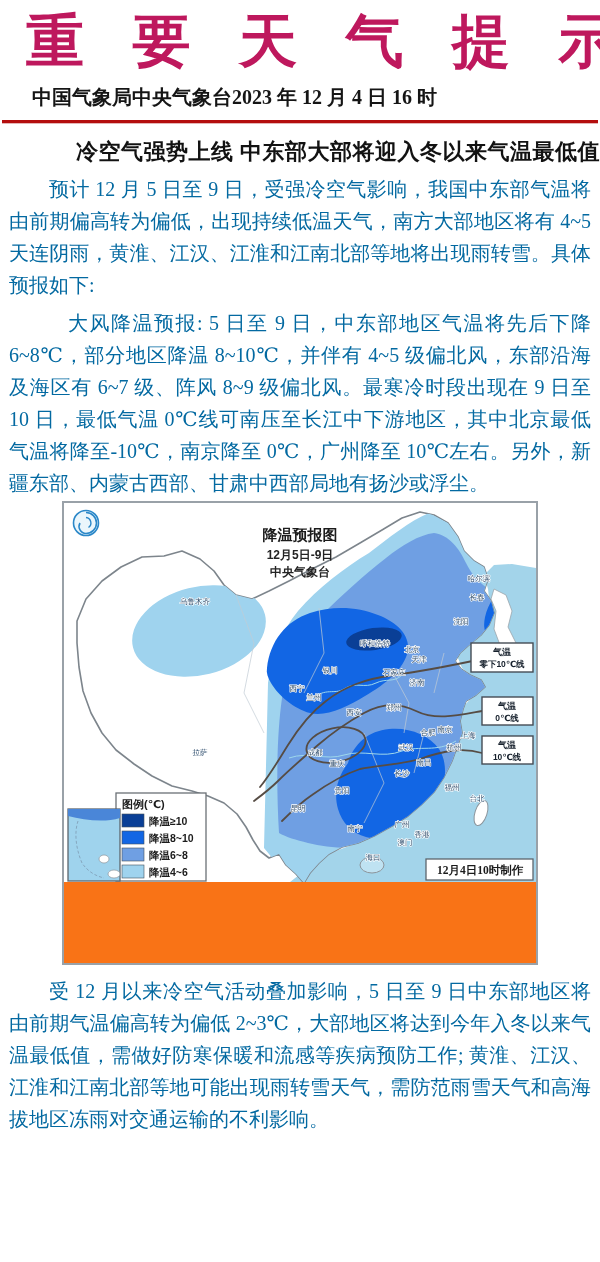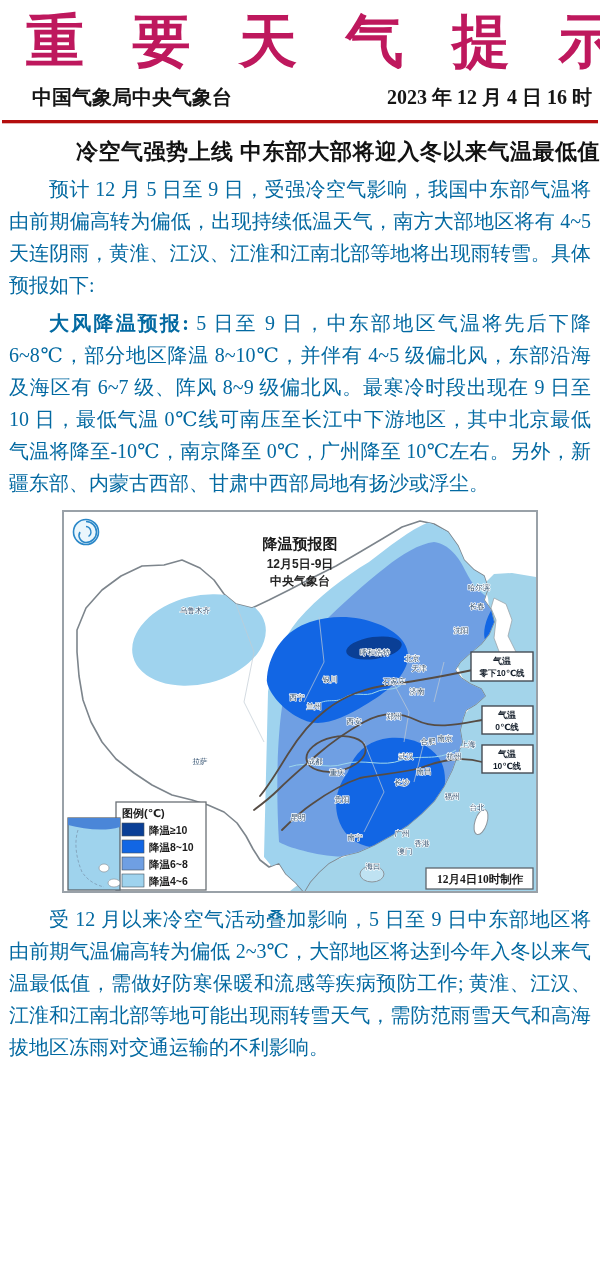--- a/index.html
+++ b/index.html
@@ -7,40 +7,40 @@
     width:600px;height:1262px;overflow:hidden;background:#ffffff;
     font-family:"Liberation Serif","DejaVu Serif",serif;color:#111;
     position:relative;
   }
   .big-title{
     margin:4px 0 0 0;padding:2px 0 0 26px;
     font-size:58px;line-height:72px;font-weight:700;color:#be185d;
     letter-spacing:4px;word-spacing:26px;white-space:nowrap;
   }
   .meta-row{
-    display:flex;justify-content:space-between;align-items:baseline;
+    display:flex;justify-content:flex-start;align-items:baseline;
     padding:6px 8px 0 32px;font-size:20px;font-weight:700;color:#151515;
   }
   .red-rule{height:3px;background:#b40d0d;margin:9px 2px 0 2px;border-bottom:1px solid #e4b6b6;}
   .headline{
     margin:13px 0 4px 0;text-align:right;font-size:22px;font-weight:700;color:#121212;
     font-family:"Liberation Sans","DejaVu Sans",sans-serif;letter-spacing:.5px;
   }
   p.body{
     margin:6px 0 0 0;padding:0 9px;text-indent:2em;
     font-size:20px;line-height:32px;text-align:justify;color:#0369a1;
   }
-  p.body b{font-weight:700;}
+  p.body b{font-weight:400;margin-left:19px;}
   .hl{
     border:2.5px solid #c2161d;padding:1px 3px;
     box-decoration-break:clone;-webkit-box-decoration-break:clone;
   }
   .map-frame{
-    width:476px;height:383px;margin:11px auto 10px auto;border:2px solid #99a1a8;
-    box-sizing:border-box;background:#8b5cf6;position:relative;
+    width:476px;height:464px;margin:2px auto 10px auto;border:2px solid #99a1a8;
+    box-sizing:border-box;background:#f97316;position:relative;
   }
   .map-frame svg{display:block;}
   svg text{font-family:"Liberation Sans","DejaVu Sans",sans-serif;}
   .city{font-size:7.5px;fill:#2e4d6d;text-anchor:middle;paint-order:stroke;stroke:#ffffff;stroke-width:1.4px;stroke-linejoin:round;}
   .map-title{font-size:15px;font-weight:700;fill:#1b1b1b;text-anchor:middle;}
   .map-sub{font-size:12px;font-weight:700;fill:#232323;text-anchor:middle;}
   .iso-line1{font-size:9px;font-weight:700;fill:#16202c;text-anchor:middle;}
   .iso-line2{font-size:8.5px;font-weight:700;fill:#16202c;text-anchor:middle;}
   .legend-title{font-size:11px;font-weight:700;fill:#1b1b1b;}
   .legend-label{font-size:10.5px;font-weight:700;fill:#1b1b1b;}

